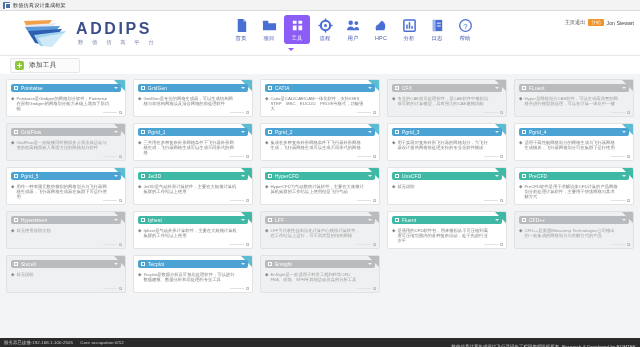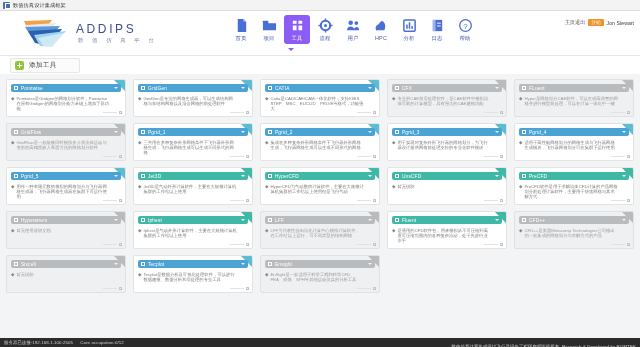--- a/index.html
+++ b/index.html
@@ -51,22 +51,22 @@
   }
   .brand {
     display: flex;
     align-items: center;
     margin-left: 22px;
     gap: 6px;
   }
   .brand-mark { width: 48px; height: 32px; }
   .brand-text { display: flex; flex-direction: column; line-height: 1; }
   .brand-name {
-    font-size: 12px;
-    font-weight: normal;
+    font-size: 16px;
+    font-weight: bold;
     letter-spacing: 2.6px;
     color: #3d4f8a;
   }
   .brand-sub {
     font-size: 5.4px;
     letter-spacing: 3.6px;
     color: #7f8aa8;
     margin-top: 3px;
     margin-left: 2px;
   }

